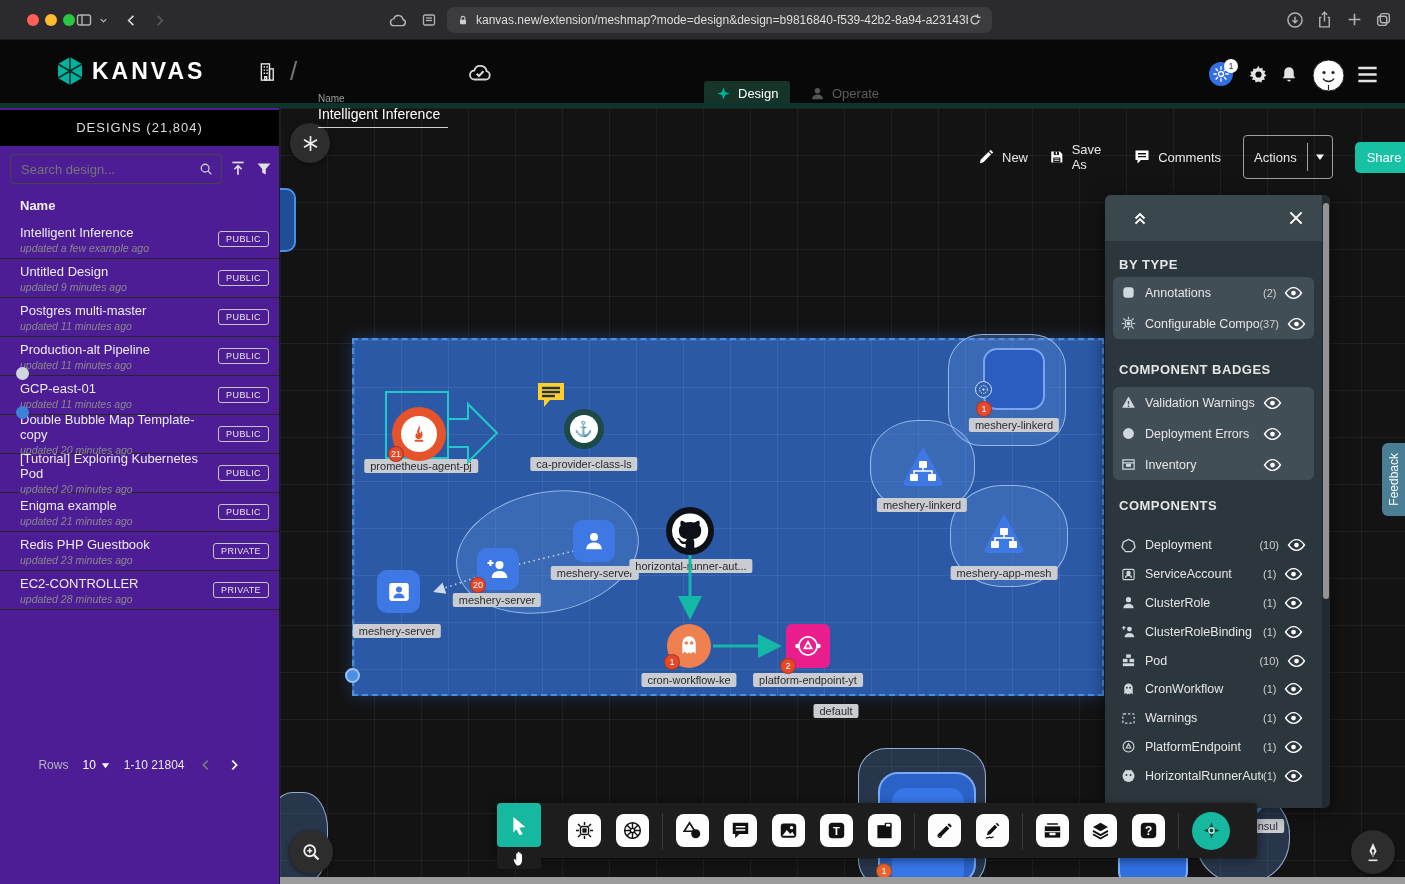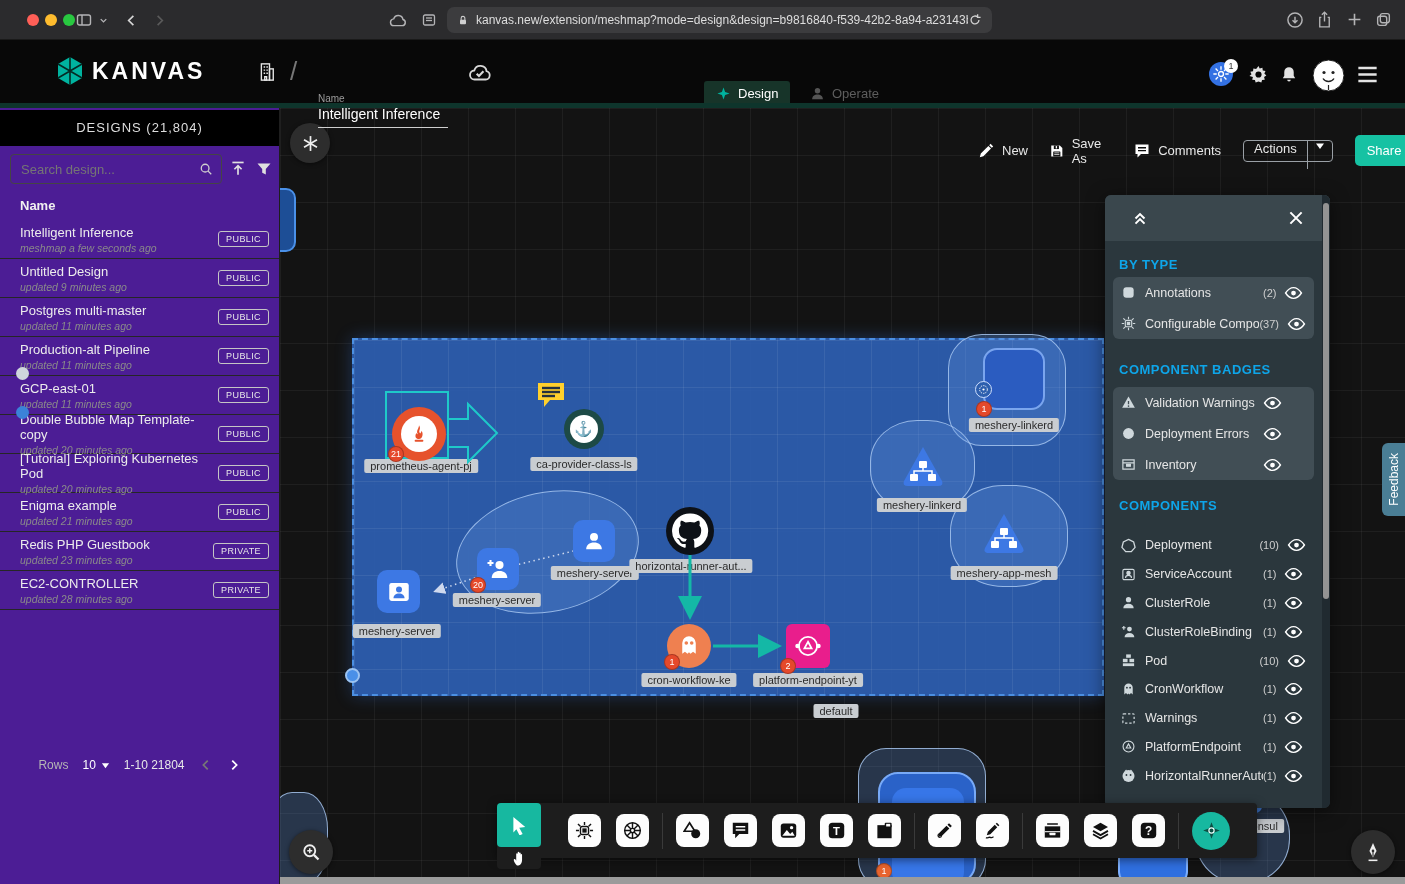--- a/index.html
+++ b/index.html
@@ -35,21 +35,21 @@
   .chip{position:absolute;transform:translateX(-50%);background:#c9cdd1;color:#2b2b2b;font-size:11px;padding:1px 6px;border-radius:2px;white-space:nowrap;z-index:1;}
   #overlay{position:absolute;left:0;top:0;z-index:2;pointer-events:none;}
   .node{position:absolute;z-index:3;display:flex;align-items:center;justify-content:center;}
   .nsq{width:42px;height:42px;border-radius:10px;background:#3d78e4;}
   .nbadge{position:absolute;width:16px;height:16px;border-radius:50%;background:#e5492b;color:#fff;font-size:9px;display:flex;align-items:center;justify-content:center;z-index:4;border:1px solid rgba(0,0,0,.25);}
   .cbtn{position:absolute;border-radius:50%;background:#2d2d2d;display:flex;align-items:center;justify-content:center;color:#efefef;z-index:6;box-shadow:0 1px 4px rgba(0,0,0,.5);}
 
   
   #actionbar{position:absolute;left:978px;top:135px;display:flex;align-items:center;gap:22px;z-index:6;color:#e8e8e8;font-size:13px;}
   .abitem{display:flex;align-items:center;gap:8px;cursor:pointer;}
-  #actions-btn{display:flex;align-items:flex-start;border:1px solid #9aa0a6;border-radius:4px;height:22px;}
+  #actions-btn{display:flex;align-items:center;border:1px solid #9aa0a6;border-radius:4px;height:44px;}
   #actions-btn .lbl{padding:0 10px;}
   #actions-btn .sep{width:1px;height:28px;background:#9aa0a6;}
   #share-btn{display:flex;align-items:center;justify-content:space-between;width:88px;height:31px;border-radius:5px;padding:0 12px;color:#fff;}
 
   
   #sidebar{position:absolute;left:0;top:108px;width:280px;height:776px;background:#4c1d95;border-right:1px solid #1e1e1e;z-index:50;}
   #sb-title{position:absolute;left:0;top:2px;width:100%;height:36px;background:#000;color:#ddd;font-size:13px;letter-spacing:1px;text-align:center;line-height:36px;}
   #sb-search{position:absolute;left:10px;top:46px;width:212px;height:30px;border:1px solid #454545;border-radius:4px;display:flex;align-items:center;padding:0 8px;}
   #sb-search input{flex:1;background:transparent;border:none;outline:none;color:#bbb;font-size:13px;}
   #name-col{position:absolute;left:20px;top:90px;font-size:13px;font-weight:bold;color:#f0f0f0;}
@@ -59,21 +59,21 @@
   .dupd{font-size:10.5px;font-style:italic;color:#8a8a8a;margin-top:2px;}
   .dtxt{flex:1;min-width:0;}
   .vbadge{border:1px solid #c5c5c5;color:#e8e8e8;font-size:9px;letter-spacing:.4px;padding:2px 7px;border-radius:3px;}
   #sb-pagination{position:absolute;left:0;top:650px;width:100%;display:flex;align-items:center;justify-content:center;gap:14px;color:#b5b5b5;font-size:12px;}
   .mini-av{position:absolute;width:13px;height:13px;border-radius:50%;z-index:2;}
 
   
   #panel{position:absolute;left:1105px;top:195px;width:225px;height:613px;background:#2b373d;border-radius:6px;z-index:40;overflow:hidden;box-shadow:0 4px 18px rgba(0,0,0,.5);}
   #panel-head{position:absolute;left:0;top:0;width:100%;height:46px;background:#3a474d;}
   .phead-btn{position:absolute;top:14px;width:18px;height:18px;color:#fff;cursor:pointer;}
-  .psec-title{position:absolute;left:14px;font-size:13px;font-weight:bold;color:#0ea5e9;letter-spacing:.5px;}
+  .psec-title{position:absolute;left:14px;font-size:13px;font-weight:bold;color:#e5e5e5;letter-spacing:.5px;}
   .pbox{position:absolute;left:8px;width:201px;background:#414e55;border-radius:6px;overflow:hidden;}
   .prow{display:flex;align-items:center;height:31px;padding:0 8px;color:#e6e6e6;font-size:12.5px;}
   .prow .plabel{flex:1;margin-left:9px;white-space:nowrap;overflow:hidden;max-width:118px;}
   .prow .pcount{color:#cfcfcf;font-size:11px;margin-right:8px;}
   .prow .ic.licon{width:15px;height:15px;color:#cfd8dc;flex:none;}
   .eye-btn{width:19px;height:14px;color:#fff;flex:none;cursor:pointer;}
   #comp-rows .prow{height:28.8px;padding:0 8px;}
   #pscroll{position:absolute;right:0;top:0;width:8px;height:613px;background:#202a30;}
   #pthumb{position:absolute;right:1px;top:8px;width:6px;height:396px;background:#939393;border-radius:3px;}
 
@@ -359,21 +359,21 @@
     <span class="ic abs" style="left:256px;top:53px;width:16px;height:16px;color:#e0e0e0;">
         <svg viewBox="0 0 16 16">
           <path d="M1.5 2.5h13L9.8 8v5.5l-3.6-1.8V8z" fill="currentColor"></path>
         </svg>
       </span>
     <div id="name-col">Name</div>
     <div id="design-list">
         <div class="drow">
           <div class="dtxt">
             <div class="dname">Intelligent Inference</div>
-            <div class="dupd">meshmap a few seconds ago</div>
+            <div class="dupd">updated a few example ago</div>
           </div>
           <span class="vbadge">PUBLIC</span>
         </div>
         <div class="drow">
           <div class="dtxt">
             <div class="dname">Untitled Design</div>
             <div class="dupd">updated 9 minutes ago</div>
           </div>
           <span class="vbadge">PUBLIC</span>
         </div>

